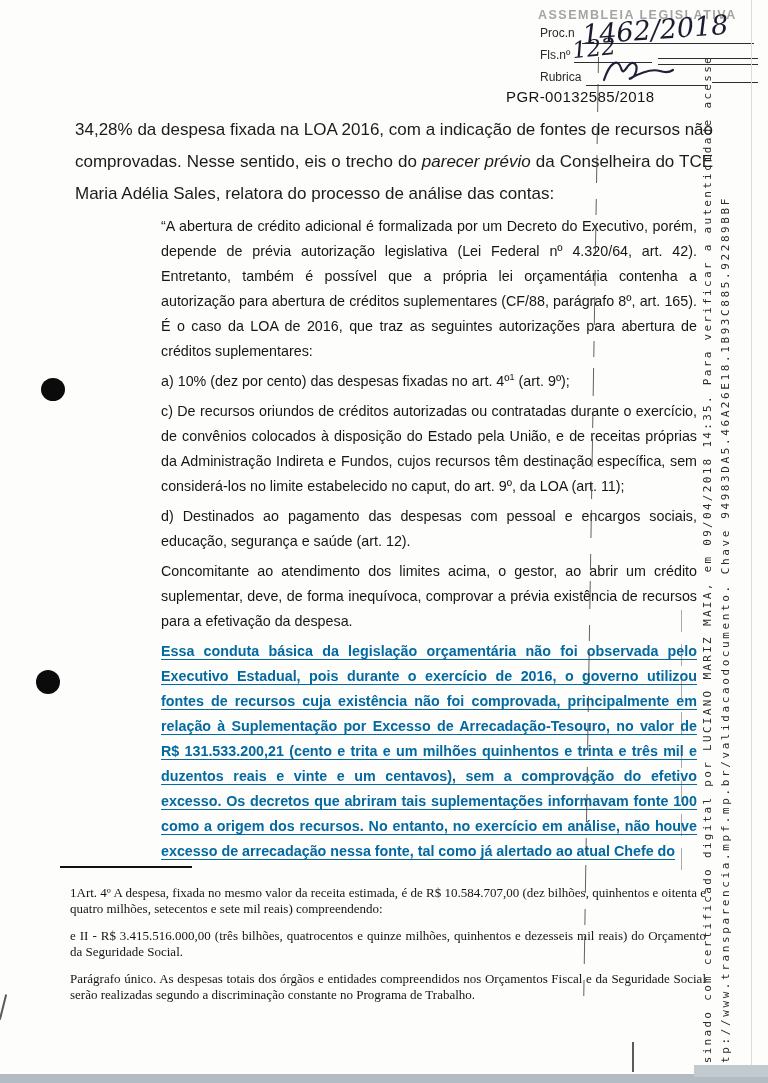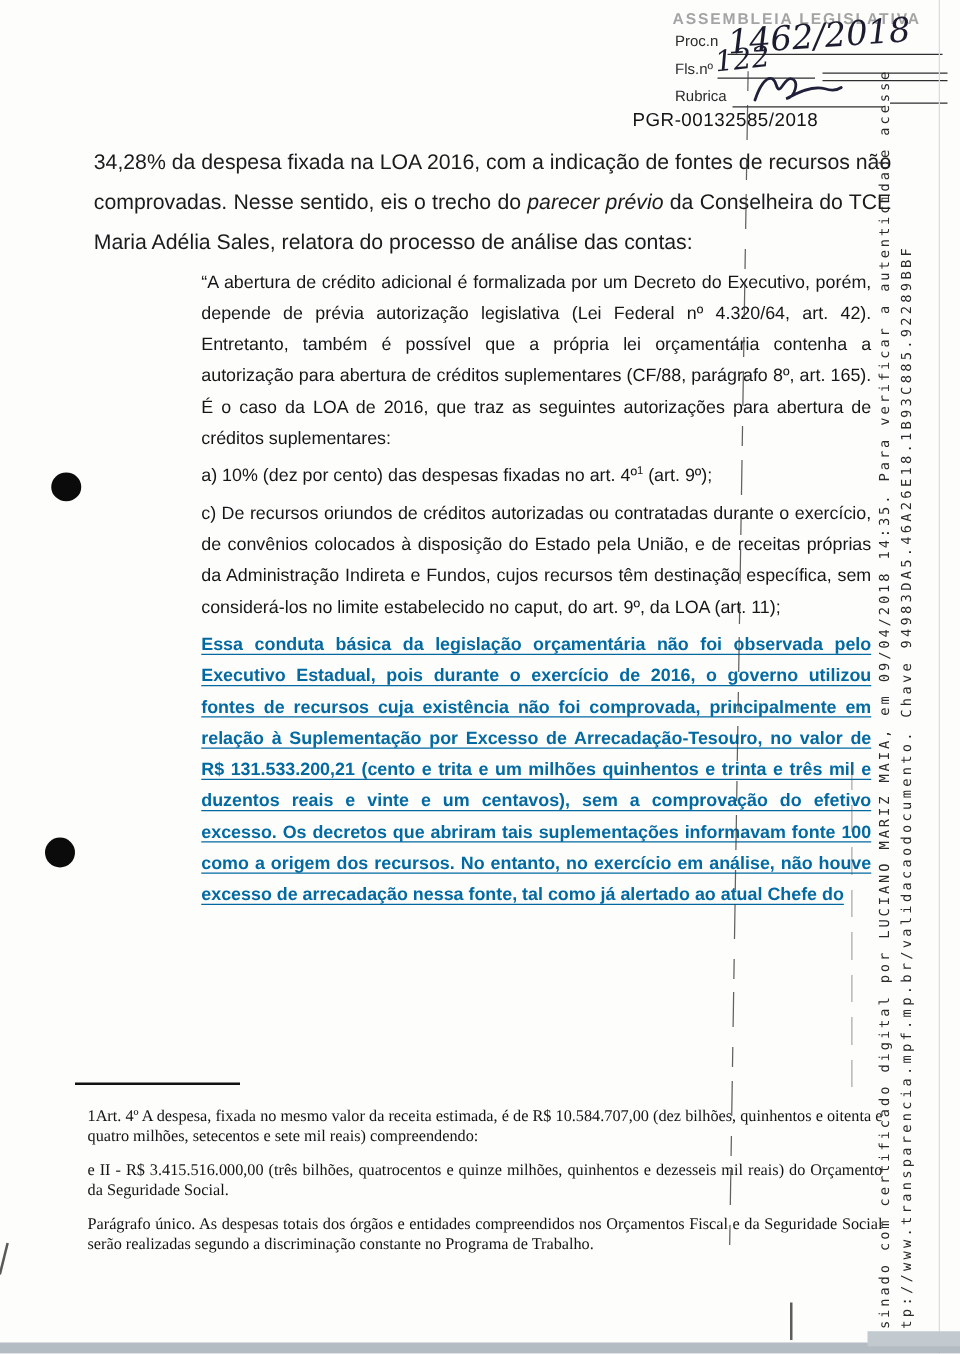--- a/index.html
+++ b/index.html
@@ -121,20 +121,22 @@
   <div class="doc-number">PGR-00132585/2018</div>
 
   <div class="intro">
     <span>34,28% da despesa fixada na LOA 2016, com a indicação de fontes de recursos não comprovadas. Nesse sentido, eis o trecho do </span><i>parecer prévio</i><span> da Conselheira do TCE Maria Adélia Sales, relatora do processo de análise das contas:</span>
   </div>
 
   <div class="quote">
     <p>“A abertura de crédito adicional é formalizada por um Decreto do Executivo, porém, depende de prévia autorização legislativa (Lei Federal nº 4.320/64, art. 42). Entretanto, também é possível que a própria lei orçamentária contenha a autorização para abertura de créditos suplementares (CF/88, parágrafo 8º, art. 165). É o caso da LOA de 2016, que traz as seguintes autorizações para abertura de créditos suplementares:</p>
     <p><span>a) 10% (dez por cento) das despesas fixadas no art. 4º</span><span class="sup">1</span><span> (art. 9º);</span></p>
     <p>c) De recursos oriundos de créditos autorizadas ou contratadas durante o exercício, de convênios colocados à disposição do Estado pela União, e de receitas próprias da Administração Indireta e Fundos, cujos recursos têm destinação específica, sem considerá-los no limite estabelecido no caput, do art. 9º, da LOA (art. 11);</p>
+    <p>d) Destinados ao pagamento das despesas com pessoal e encargos sociais, educação, segurança e saúde (art. 12).</p>
+    <p>Concomitante ao atendimento dos limites acima, o gestor, ao abrir um crédito suplementar, deve, de forma inequívoca, comprovar a prévia existência de recursos para a efetivação da despesa.</p>
     <p class="emph">Essa conduta básica da legislação orçamentária não foi observada pelo Executivo Estadual, pois durante o exercício de 2016, o governo utilizou fontes de recursos cuja existência não foi comprovada, principalmente em relação à Suplementação por Excesso de Arrecadação-Tesouro, no valor de R$ 131.533.200,21 (cento e trita e um milhões quinhentos e trinta e três mil e duzentos reais e vinte e um centavos), sem a comprovação do efetivo excesso. Os decretos que abriram tais suplementações informavam fonte 100 como a origem dos recursos. No entanto, no exercício em análise, não houve excesso de arrecadação nessa fonte, tal como já alertado ao atual Chefe do</p>
   </div>
 
   <div class="fn-sep"></div>
   <div class="footnotes">
     <p>1Art. 4º A despesa, fixada no mesmo valor da receita estimada, é de R$ 10.584.707,00 (dez bilhões, quinhentos e oitenta e quatro milhões, setecentos e sete mil reais) compreendendo:</p>
     <p>e II - R$ 3.415.516.000,00 (três bilhões, quatrocentos e quinze milhões, quinhentos e dezesseis mil reais) do Orçamento da Seguridade Social.</p>
     <p>Parágrafo único. As despesas totais dos órgãos e entidades compreendidos nos Orçamentos Fiscal e da Seguridade Social serão realizadas segundo a discriminação constante no Programa de Trabalho.</p>
   </div>
 

